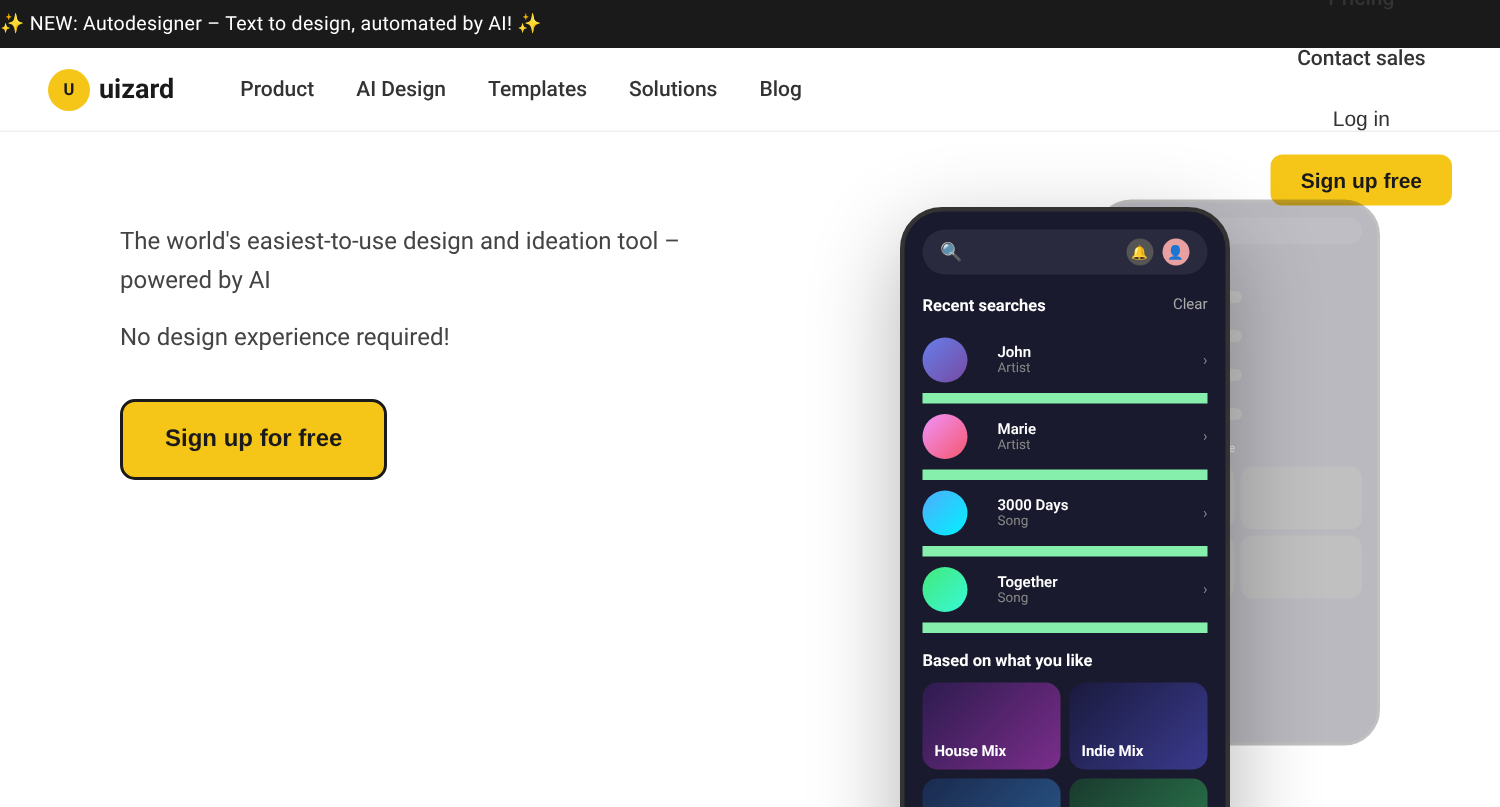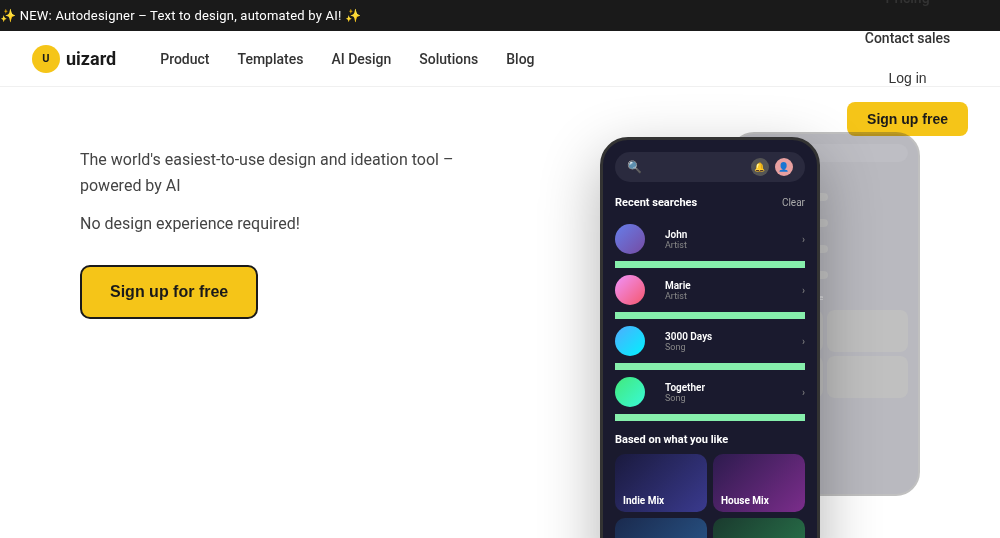--- a/index.html
+++ b/index.html
@@ -273,22 +273,22 @@
   <span>✨ NEW: Autodesigner – Text to design, automated by AI! ✨</span>
 </div>
 
 <nav class="navbar">
   <div class="logo-area">
     <div class="logo-icon">U</div>
     <span class="logo-text">uizard</span>
   </div>
   <div class="nav-left">
     <span class="nav-item">Product</span>
+    <span class="nav-item">AI Design</span>
     <span class="nav-item">Templates</span>
-    <span class="nav-item">AI Design</span>
     <span class="nav-item">Solutions</span>
     <span class="nav-item">Blog</span>
   </div>
   <div class="nav-right">
     <span class="nav-link">Pricing</span>
     <span class="nav-link">Contact sales</span>
     <button class="btn-login">Log in</button>
     <button class="btn-signup">Sign up free</button>
   </div>
 </nav>
@@ -379,25 +379,25 @@
             <div class="search-item-type">Song</div>
           </div>
           <span class="search-item-arrow">›</span>
         </div>
 
         <div class="based-section">
           <div class="section-label">
             <span>Based on what you like</span>
           </div>
           <div class="mix-grid">
+            <div class="mix-card house">
+              <span>House Mix</span>
+            </div>
             <div class="mix-card indie">
               <span>Indie Mix</span>
-            </div>
-            <div class="mix-card house">
-              <span>House Mix</span>
             </div>
             <div class="mix-card pop">
               <span>Pop Mix</span>
             </div>
             <div class="mix-card chill">
               <span>Chill Mix</span>
             </div>
           </div>
         </div>
       </div>

